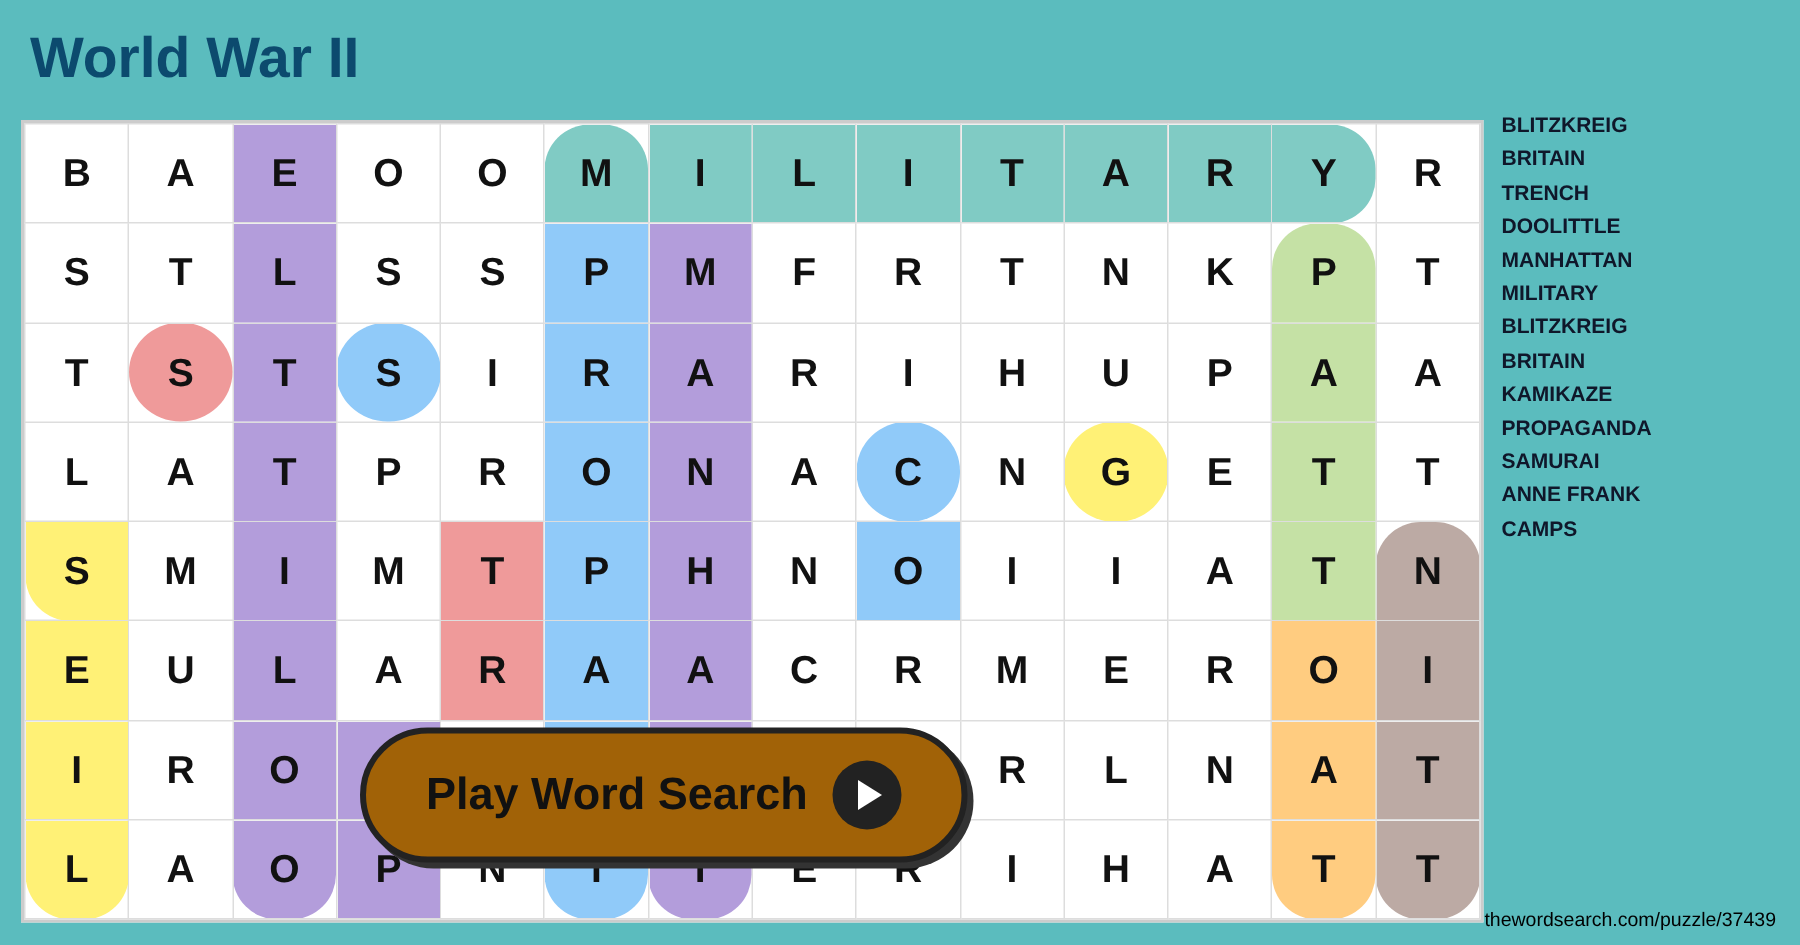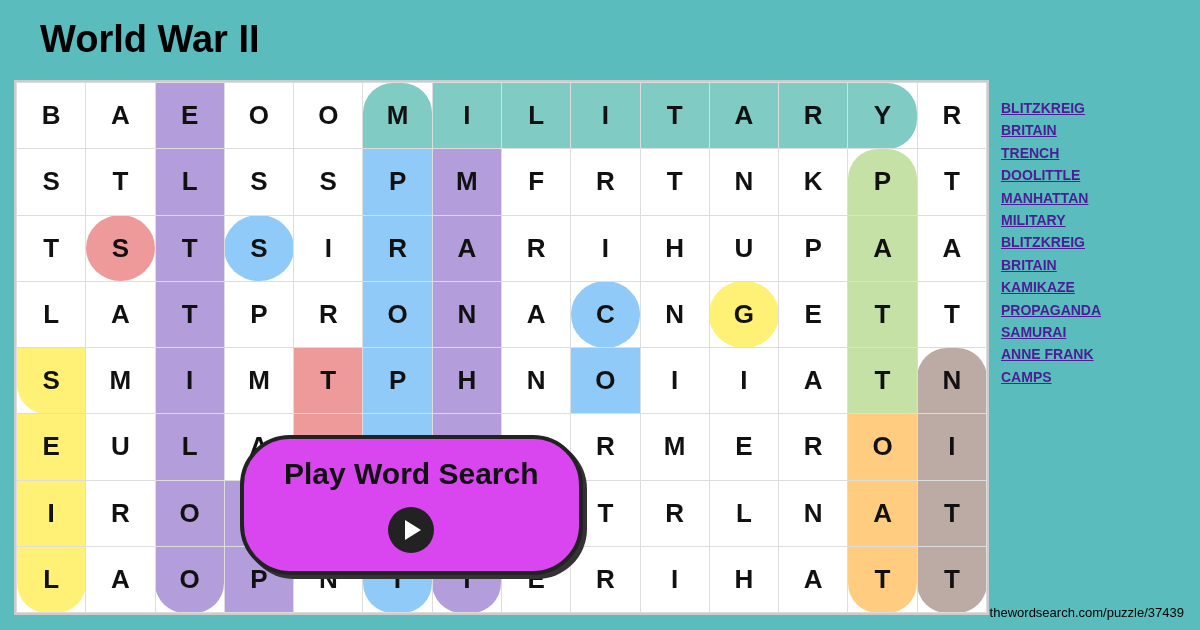--- a/index.html
+++ b/index.html
@@ -11,22 +11,21 @@
       overflow: hidden;
       position: relative;
     }
 
     .page-title {
       position: absolute;
       top: 18px;
       left: 20px;
       font-size: 38px;
       font-weight: bold;
-      color: #000000;
-      margin-left: 20px;
+      color: #0c4a6e;
     }
 
     .grid-container {
       position: absolute;
       top: 80px;
       left: 14px;
       width: 975px;
       height: 535px;
       background: white;
       border: 2px solid #ccc;
@@ -50,51 +49,49 @@
       padding: 0;
     }
 
     
     .pill-purple {
       background-color: #b39ddb;
     }
 
     .word-list {
       position: absolute;
-      top: 97px;
+      top: 72px;
       right: 14px;
       width: 185px;
       font-size: 14px;
       font-weight: bold;
-      color: #4c1d95;
+      color: #0f172a;
       line-height: 1.6;
-      text-decoration: underline;
     }
 
     .play-btn-container {
       position: absolute;
       bottom: 55px;
       left: 240px;
       z-index: 10;
     }
 
     .play-btn {
-      background-color: #d946ef;
+      background-color: #a16207;
       border: 4px solid #222;
       border-radius: 50px;
       padding: 18px 40px;
       font-size: 30px;
       font-weight: bold;
       color: #111;
       cursor: pointer;
       display: flex;
       align-items: center;
       gap: 16px;
       box-shadow: 4px 4px 0 #333;
-      flex-direction: column;
     }
 
     .play-icon {
       width: 46px;
       height: 46px;
       background: #222;
       border-radius: 50%;
       display: flex;
       align-items: center;
       justify-content: center;

